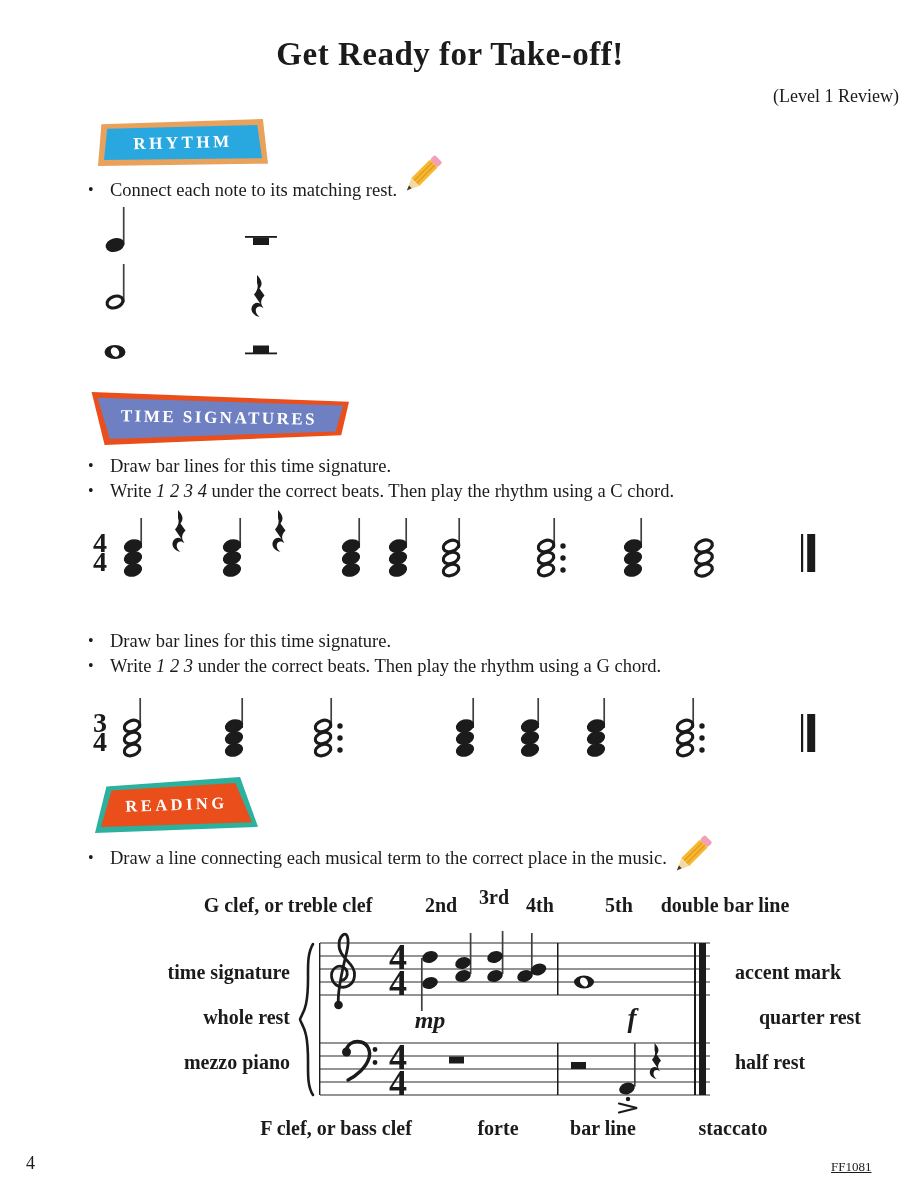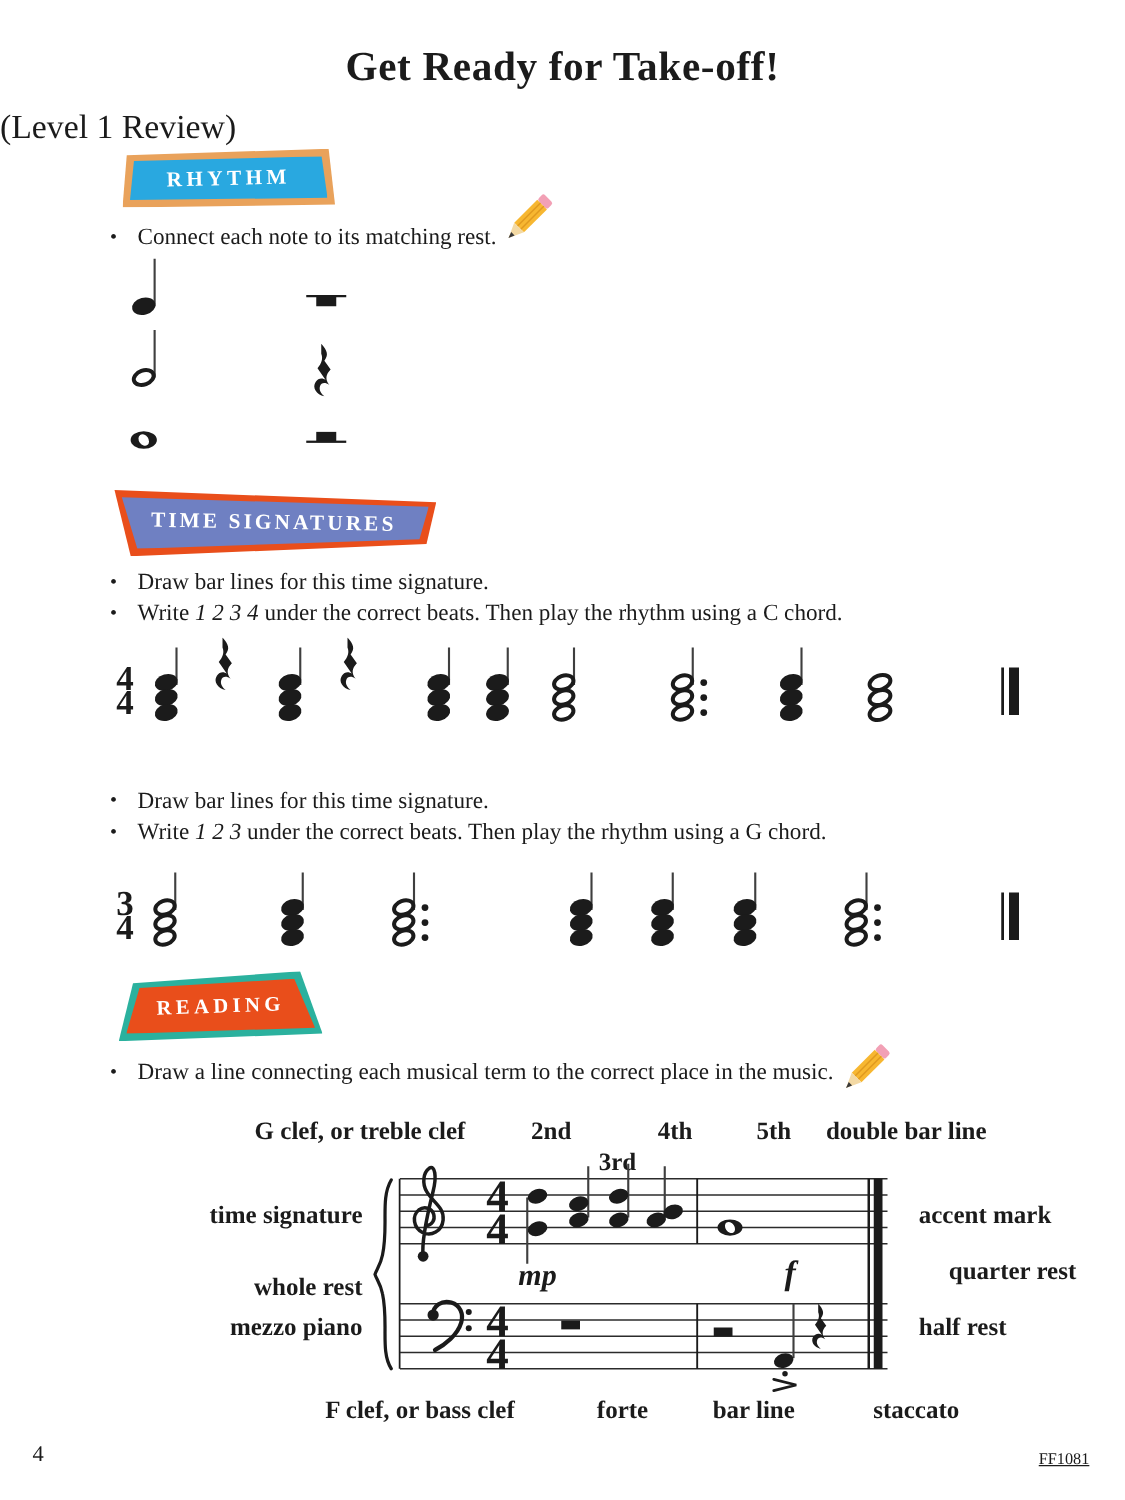--- a/index.html
+++ b/index.html
@@ -1,21 +1,21 @@
 <!DOCTYPE html>
 <html><head>
 <meta charset="utf-8">
 <style>
   html,body{margin:0;padding:0;background:#e8e8e8;}
   #page{position:relative;width:900px;height:1200px;background:#ffffff;margin:0 auto;
         font-family:"Liberation Serif",serif;color:#1b1b1b;overflow:hidden;}
   .abs{position:absolute;}
   
   .title{left:0;right:0;top:36px;text-align:center;font-size:33px;font-weight:bold;letter-spacing:.5px;}
-  .subtitle{left:0;right:1px;top:86px;text-align:left;font-size:27px;}
+  .subtitle{left:0;right:1px;top:86px;text-align:right;font-size:18px;}
   
   .badge{position:absolute;}
   .badge .outer{position:absolute;inset:0;}
   .badge .inner{position:absolute;inset:6px;}
   .badge .lbl{position:absolute;inset:0;display:flex;align-items:center;justify-content:center;
               color:#fff;font-weight:bold;font-size:17px;letter-spacing:3.5px;}
   
   .instr{position:absolute;font-size:18.5px;white-space:nowrap;}
   .instr .bul{display:inline-block;width:22px;font-size:16px;vertical-align:1px;}
   
@@ -201,27 +201,27 @@
       <rect x="20" y="11" width="11" height="26" fill="#F7B731"></rect>
       <line x1="23.7" y1="11" x2="23.7" y2="37" stroke="#E09A1F" stroke-width="1.2"></line>
       <line x1="27.4" y1="11" x2="27.4" y2="37" stroke="#E09A1F" stroke-width="1.2"></line>
       <polygon points="20,37 31,37 25.5,49" fill="#F3D9A4"></polygon>
       <polygon points="23.6,44 27.4,44 25.5,49" fill="#3a3a3a"></polygon>
     </g>
   </svg>
 
   <div class="term c" style="left:288px;top:894px;">G clef, or treble clef</div>
   <div class="term c" style="left:441px;top:894px;">2nd</div>
-  <div class="term c" style="left:494px;top:919px;">3rd</div>
+  <div class="term c" style="left:494px;top:886px;">3rd</div>
   <div class="term c" style="left:540px;top:894px;">4th</div>
   <div class="term c" style="left:585px;top:894px;margin-left:34px;">5th</div>
   <div class="term c" style="left:725px;top:894px;">double bar line</div>
 
   <div class="term r" style="right:610px;top:961px;">time signature</div>
-  <div class="term r" style="right:610px;top:1006px;margin-top:13px;">whole rest</div>
+  <div class="term r" style="right:610px;top:1006px;">whole rest</div>
   <div class="term r" style="right:610px;top:1051px;">mezzo piano</div>
 
   <div class="term" style="left:735px;top:961px;">accent mark</div>
   <div class="term" style="left:735px;top:1006px;margin-left:24px;">quarter rest</div>
   <div class="term" style="left:735px;top:1051px;">half rest</div>
 
   <svg class="abs" style="left:0;top:925px;" width="900" height="195" viewBox="0 0 900 195">
 
     <path class="clefstroke" stroke-width="2.6" d="M 313 19 C 304 34 311 56 306 79 C 304.5 87 301 91 300 94.5 C 301 98 304.5 102 306 110 C 311 133 304 156 313 170"></path>
 

